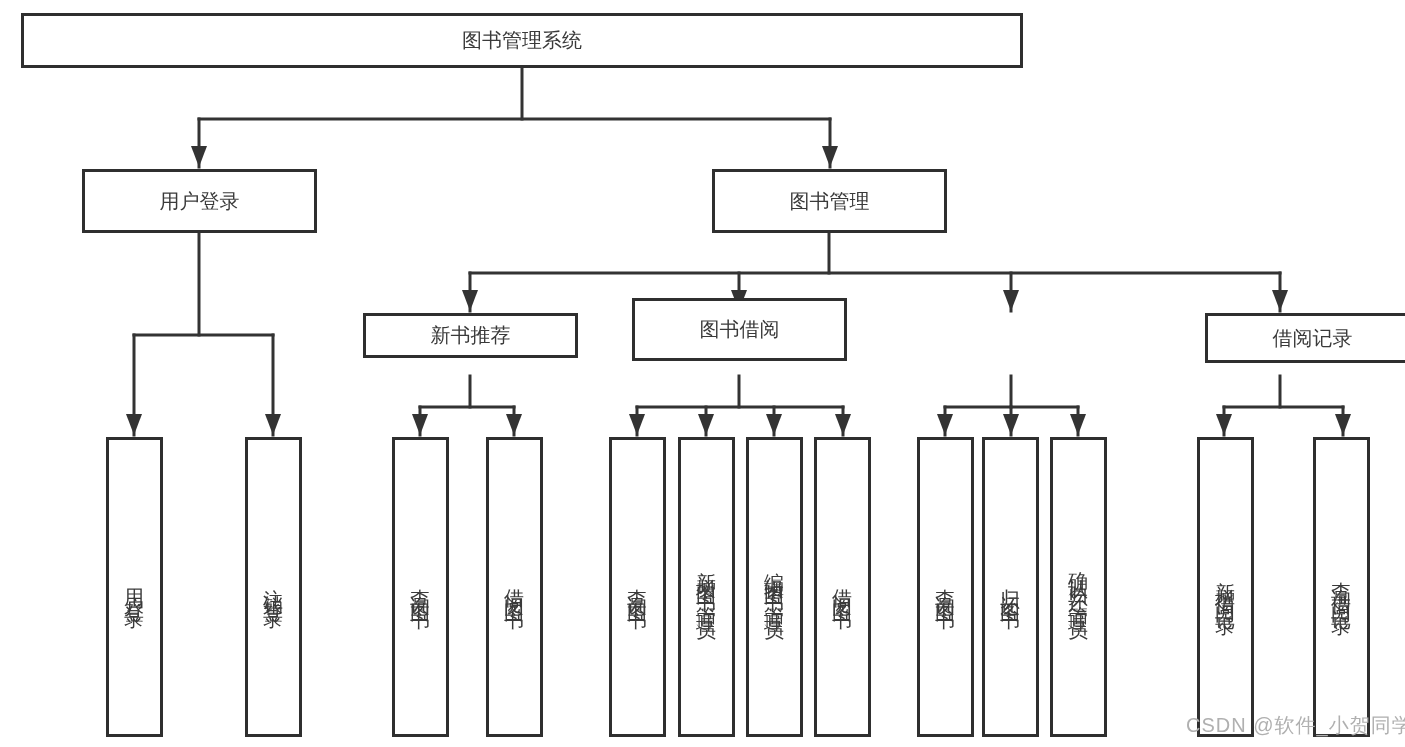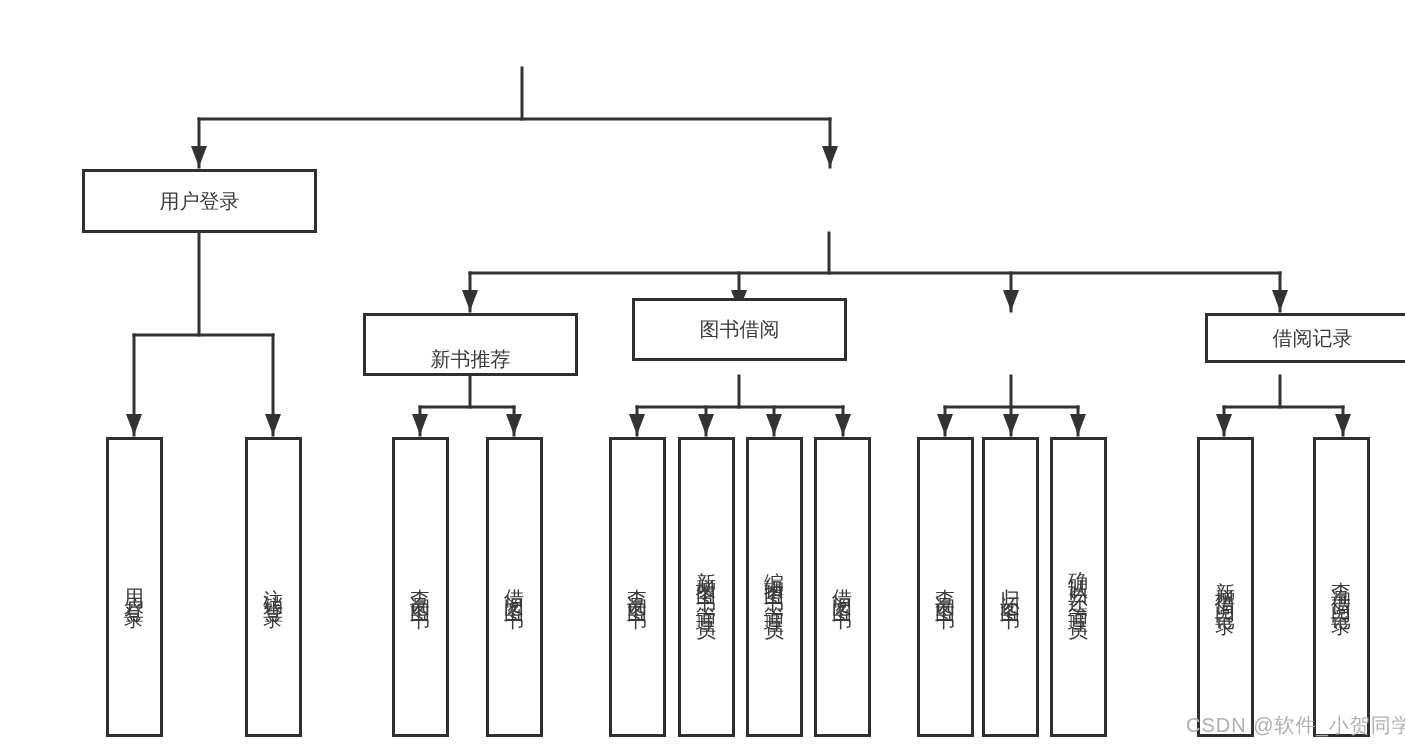--- a/index.html
+++ b/index.html
@@ -94,26 +94,32 @@
       <path d="M1011 407 V435" marker-end="url(#arrow)"></path>
       <path d="M1078 407 V435" marker-end="url(#arrow)"></path>
 
       <path d="M1280 376 V407"></path>
       <path d="M1224 407 H1343"></path>
       <path d="M1224 407 V435" marker-end="url(#arrow)"></path>
       <path d="M1343 407 V435" marker-end="url(#arrow)"></path>
     </g>
   </svg>
 
+  <div class="node" style="left:21px; top:13px; width:1002px; height:55px;">
+    <span>图书管理系统</span>
+  </div>
 
   <div class="node" style="left:82px; top:169px; width:235px; height:64px;">
     <span>用户登录</span>
   </div>
+  <div class="node" style="left:712px; top:169px; width:235px; height:64px;">
+    <span>图书管理</span>
+  </div>
 
-  <div class="node" style="left:363px; top:313px; width:215px; height:63px;align-items:flex-end;">
+  <div class="node" style="left:363px; top:313px; width:215px; height:45px;">
     <span>新书推荐</span>
   </div>
   <div class="node" style="left:632px; top:298px; width:215px; height:63px;">
     <span>图书借阅</span>
   </div>
   <div class="node" style="left:1205px; top:313px; width:215px; height:50px;">
     <span>借阅记录</span>
   </div>
 
   <div class="node vert" style="left:106px; top:437px; width:57px; height:300px;">

